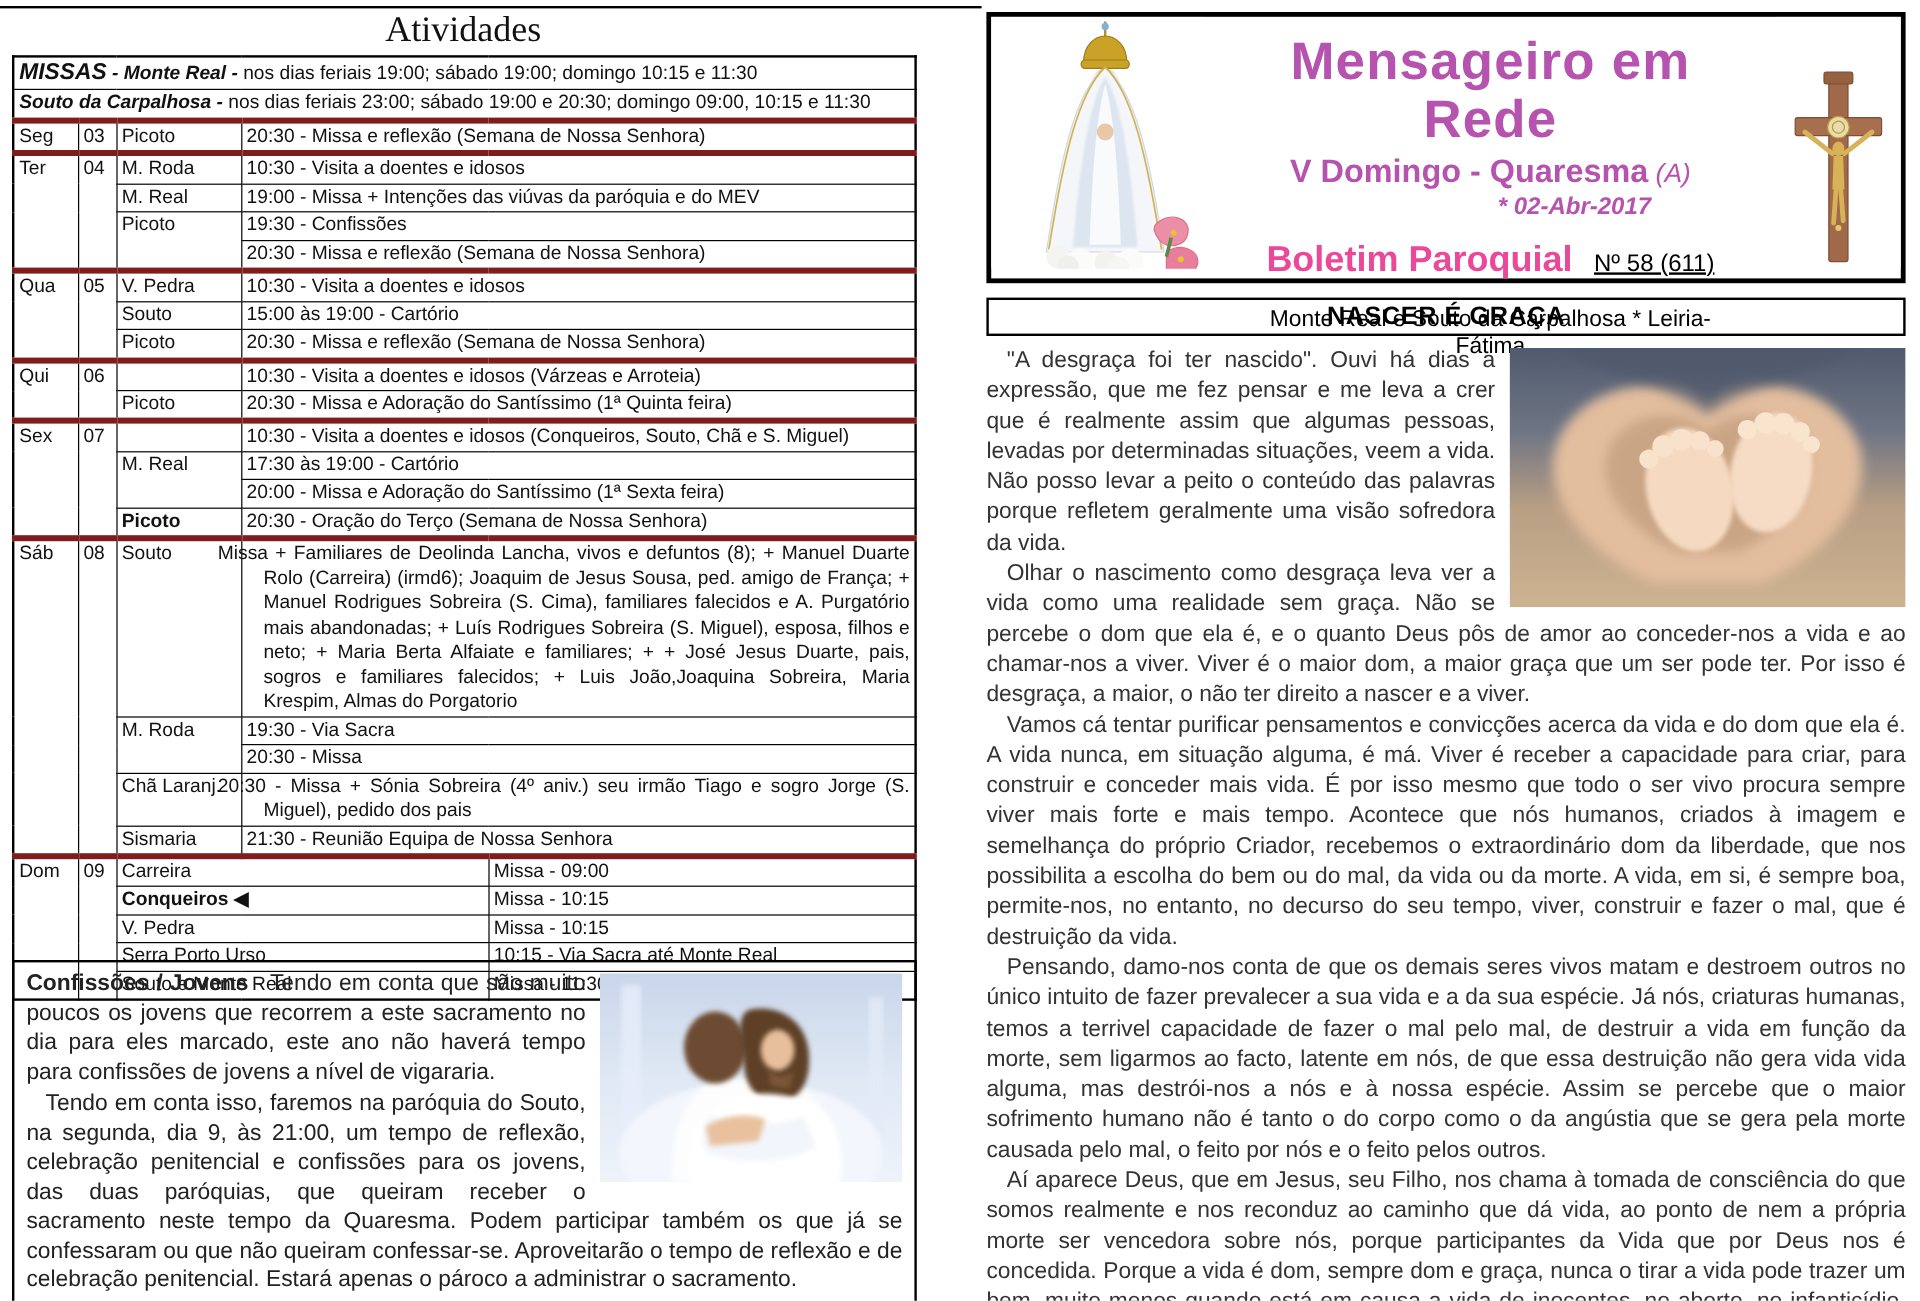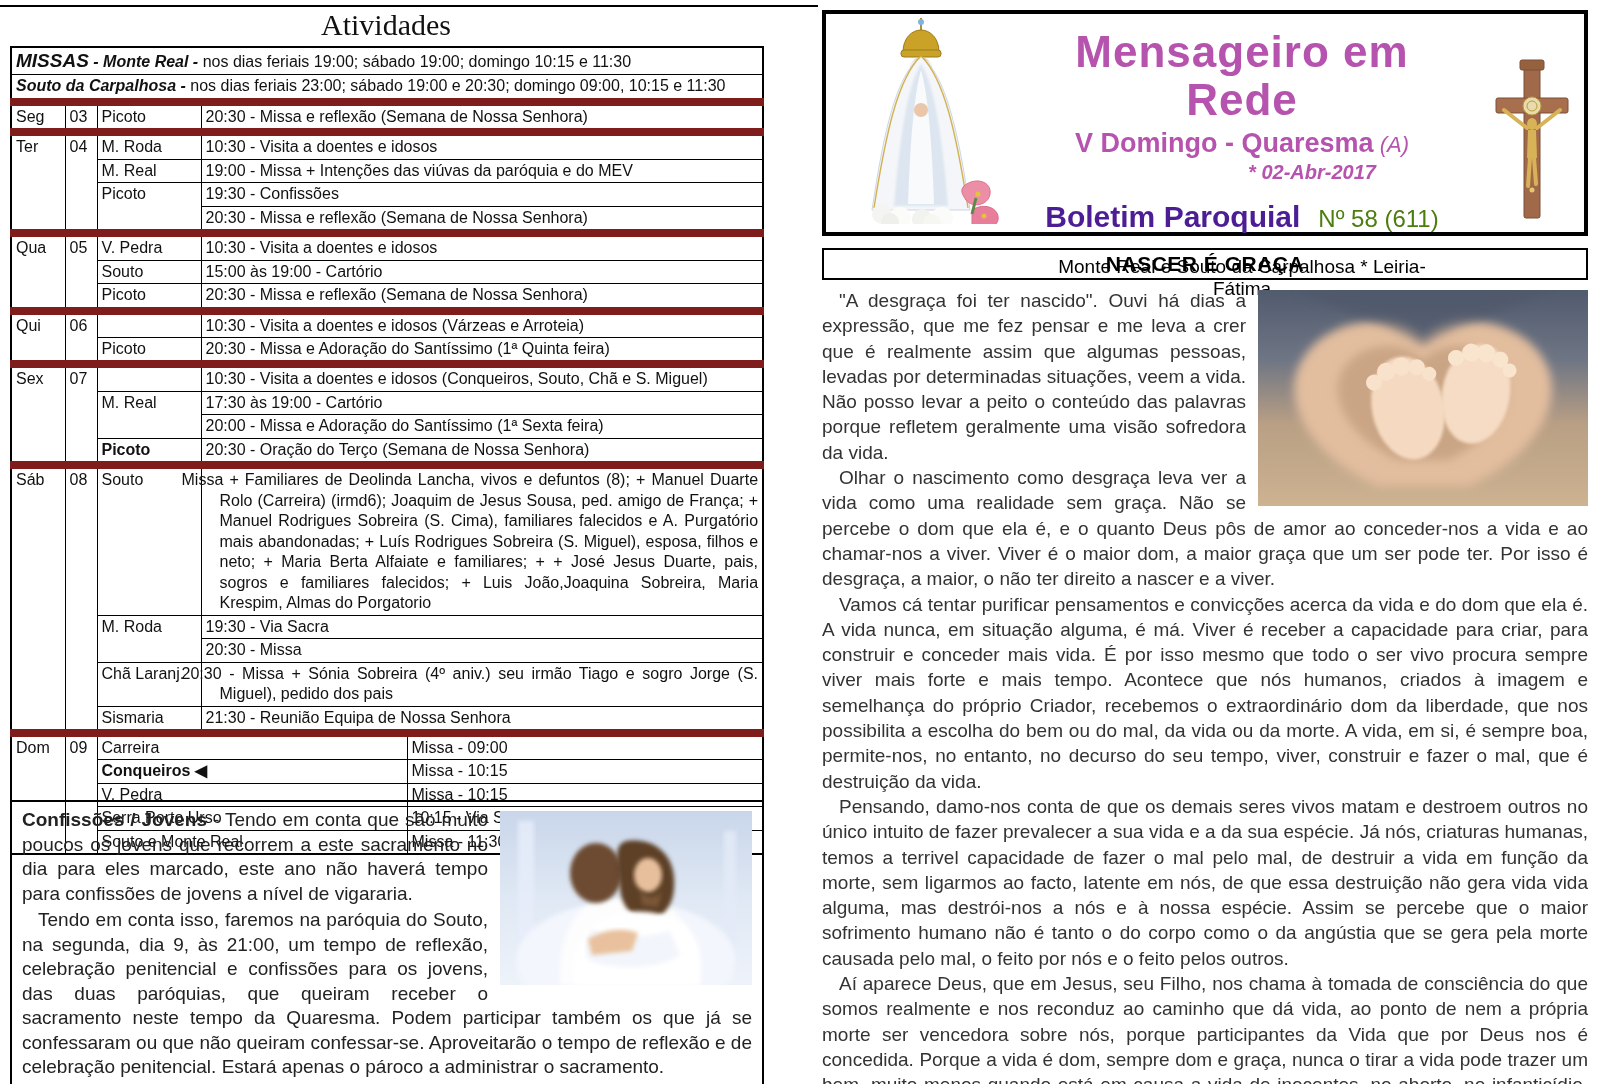--- a/index.html
+++ b/index.html
@@ -12,21 +12,21 @@
   .top-rule{position:absolute;left:-10px;top:5px;width:818px;height:2px;background:#000;}
   .activities-title{
     position:absolute;top:8px;left:0;width:752px;text-align:center;margin:0;
     font-family:"Liberation Serif",serif;font-weight:normal;font-size:30px;color:#111;
   }
   table.schedule{
     position:absolute;top:46px;left:0;width:752px;border-collapse:collapse;
     table-layout:fixed;border:2px solid #000;font-size:16px;line-height:1.28;color:#111;
   }
   table.schedule td{border:1px solid #000;padding:1px 4px;vertical-align:top;}
-  table.schedule tr.g td{border-top:8px solid #7f1d1d;}
+  table.schedule tr.g td{border-top:5px solid #7f1d1d;}
   td.hrow{border-left:none !important;border-right:none !important;font-size:16px;padding:2px 6px;}
   .m-label{font-family:Liberation Sans, sans-serif;font-weight:bold;font-style:italic;font-size:19px;}
   .m-sub{font-weight:bold;font-style:italic;}
   td.c-day{font-size:16px;}
   td.c-place.b{font-weight:bold;}
   td.c-desc.hang{padding-left:18px;text-indent:-38px;text-align:justify;}
   
   .confess-box{
     position:absolute;top:800px;left:0;width:730px;border:2px solid #000;
     padding:6px 10px 8px 10px;font-size:19px;line-height:24.5px;text-align:justify;color:#222;
@@ -41,22 +41,22 @@
     position:absolute;top:10px;left:0;width:758px;height:218px;border:4px solid #000;
     display:flex;background:#fff;gap:32px;
   }
   .statue-wrap{width:178px;height:100%;position:relative;}
   .mh-center{flex:1;text-align:center;padding-top:14px;}
   .mh-title{font-size:44px;font-weight:bold;letter-spacing:1px;color:var(--purple,#b553ae);margin:0;line-height:48px;}
   .mh-sub{font-size:27px;font-weight:bold;color:var(--purple,#b553ae);margin-top:4px;}
   .mh-sub .suffix{font-style:italic;font-size:22px;font-weight:normal;}
   .mh-date{font-size:20px;font-style:italic;font-weight:bold;color:var(--purple,#b553ae);margin-top:2px;transform:translateX(70px);}
   .mh-bulletin{margin-top:16px;display:flex;justify-content:center;align-items:baseline;gap:18px;}
-  .mh-bulletin .bname{font-size:30px;font-weight:bold;color:#4c1d95;}
-  .mh-bulletin .bno{font-size:24px;color:#4d7c0f;}
+  .mh-bulletin .bname{font-size:30px;font-weight:bold;color:#ec4899;}
+  .mh-bulletin .bno{font-size:20px;color:#000000;text-decoration:underline;}
   .mh-parishes{font-size:19px;color:#000;margin-top:22px;}
   .crucifix-wrap{width:104px;height:100%;position:relative;}
   .article-title-box{
     position:absolute;top:248px;left:0;width:762px;height:28px;border:2px solid #000000;
     text-align:center;line-height:28px;font-size:21px;font-weight:bold;letter-spacing:0.5px;color:#000;
   }
   .article{
     position:absolute;top:288px;left:0;width:766px;font-size:19px;line-height:25.3px;
     text-align:justify;color:#333;
   }

